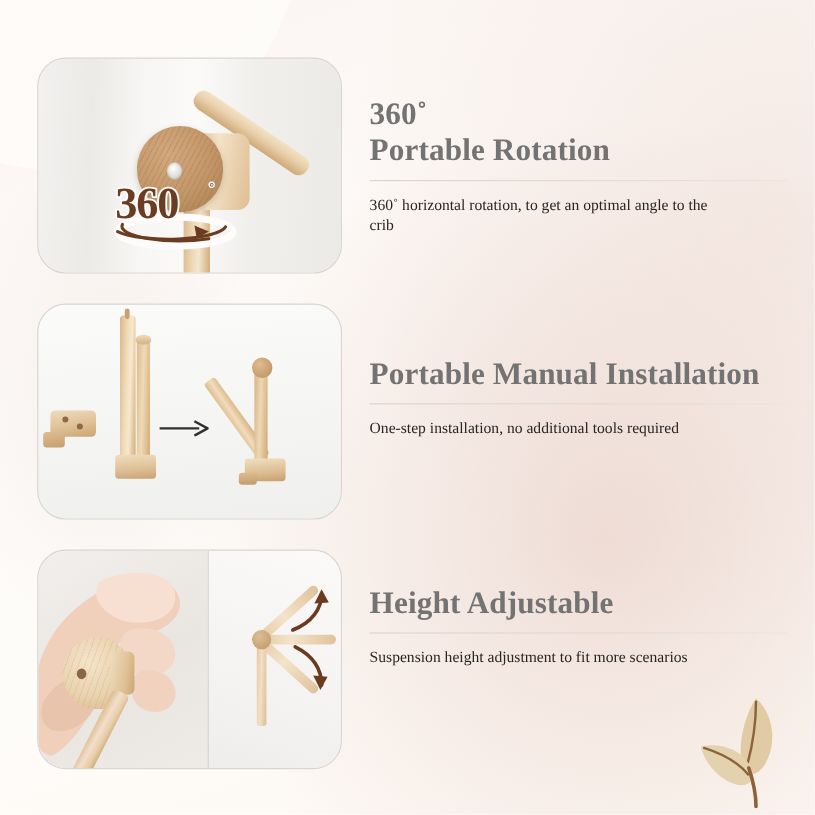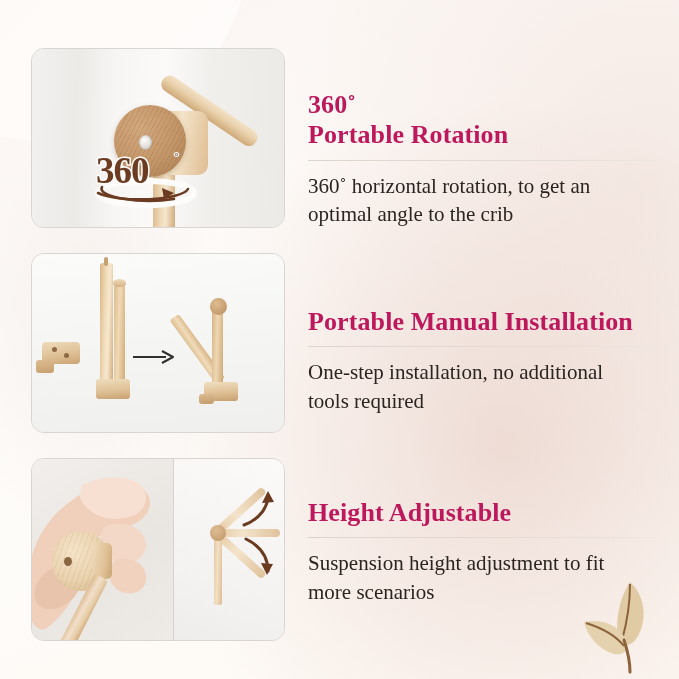--- a/index.html
+++ b/index.html
@@ -51,21 +51,21 @@
     height: 420px;
     background: radial-gradient(ellipse at center, rgba(240,232,228,0.55) 0%, rgba(240,232,228,0) 70%);
   }
 
   
   .card {
     position: absolute;
     left: 31px;
     width: 252px;
     border: 1px solid #d8d5d2;
-    border-radius: 13px;
+    border-radius: 24px;
     overflow: hidden;
     background: #f3f3f2;
     text-align: right;
   }
   #card1 { top: 48px;  height: 178px; }
   #card2 { top: 253px; height: 178px; }
   #card3 { top: 458px; height: 181px; }
 
   .photo { position: absolute; inset: 0; overflow: hidden; }
 
@@ -262,36 +262,36 @@
     background: radial-gradient(circle at 38% 34%, #ddbd95 0%, #c9a274 70%, #b08a5e 100%);
   }
 
   
   .textblock { position: absolute; left: 308px; width: 352px; }
   #t1 { top: 80px; }
   #t2 { top: 297px; }
   #t3 { top: 488px; }
 
   .heading {
-    color: #be185d;
+    color: #737373;
     font-weight: bold;
     font-size: 26px;
     line-height: 1.17;
-    margin: 10px 0 9px 0;
+    margin: 0 0 9px 0;
     letter-spacing: 0.1px;
   }
   .divider {
     height: 1px;
     background: linear-gradient(90deg, #dcd4cd 0%, #e4ddd6 70%, #ece7e1 100%);
     margin: 0 0 11px 0;
     width: 348px;
   }
   .body-text {
     color: #2b2521;
-    font-size: 21px;
+    font-size: 13px;
     line-height: 1.34;
     margin: 0;
     max-width: 300px;
   }
 
   
   #leaf { position: absolute; left: 576px; top: 578px; width: 96px; height: 96px; }
 </style>
 </head>
 <body>

